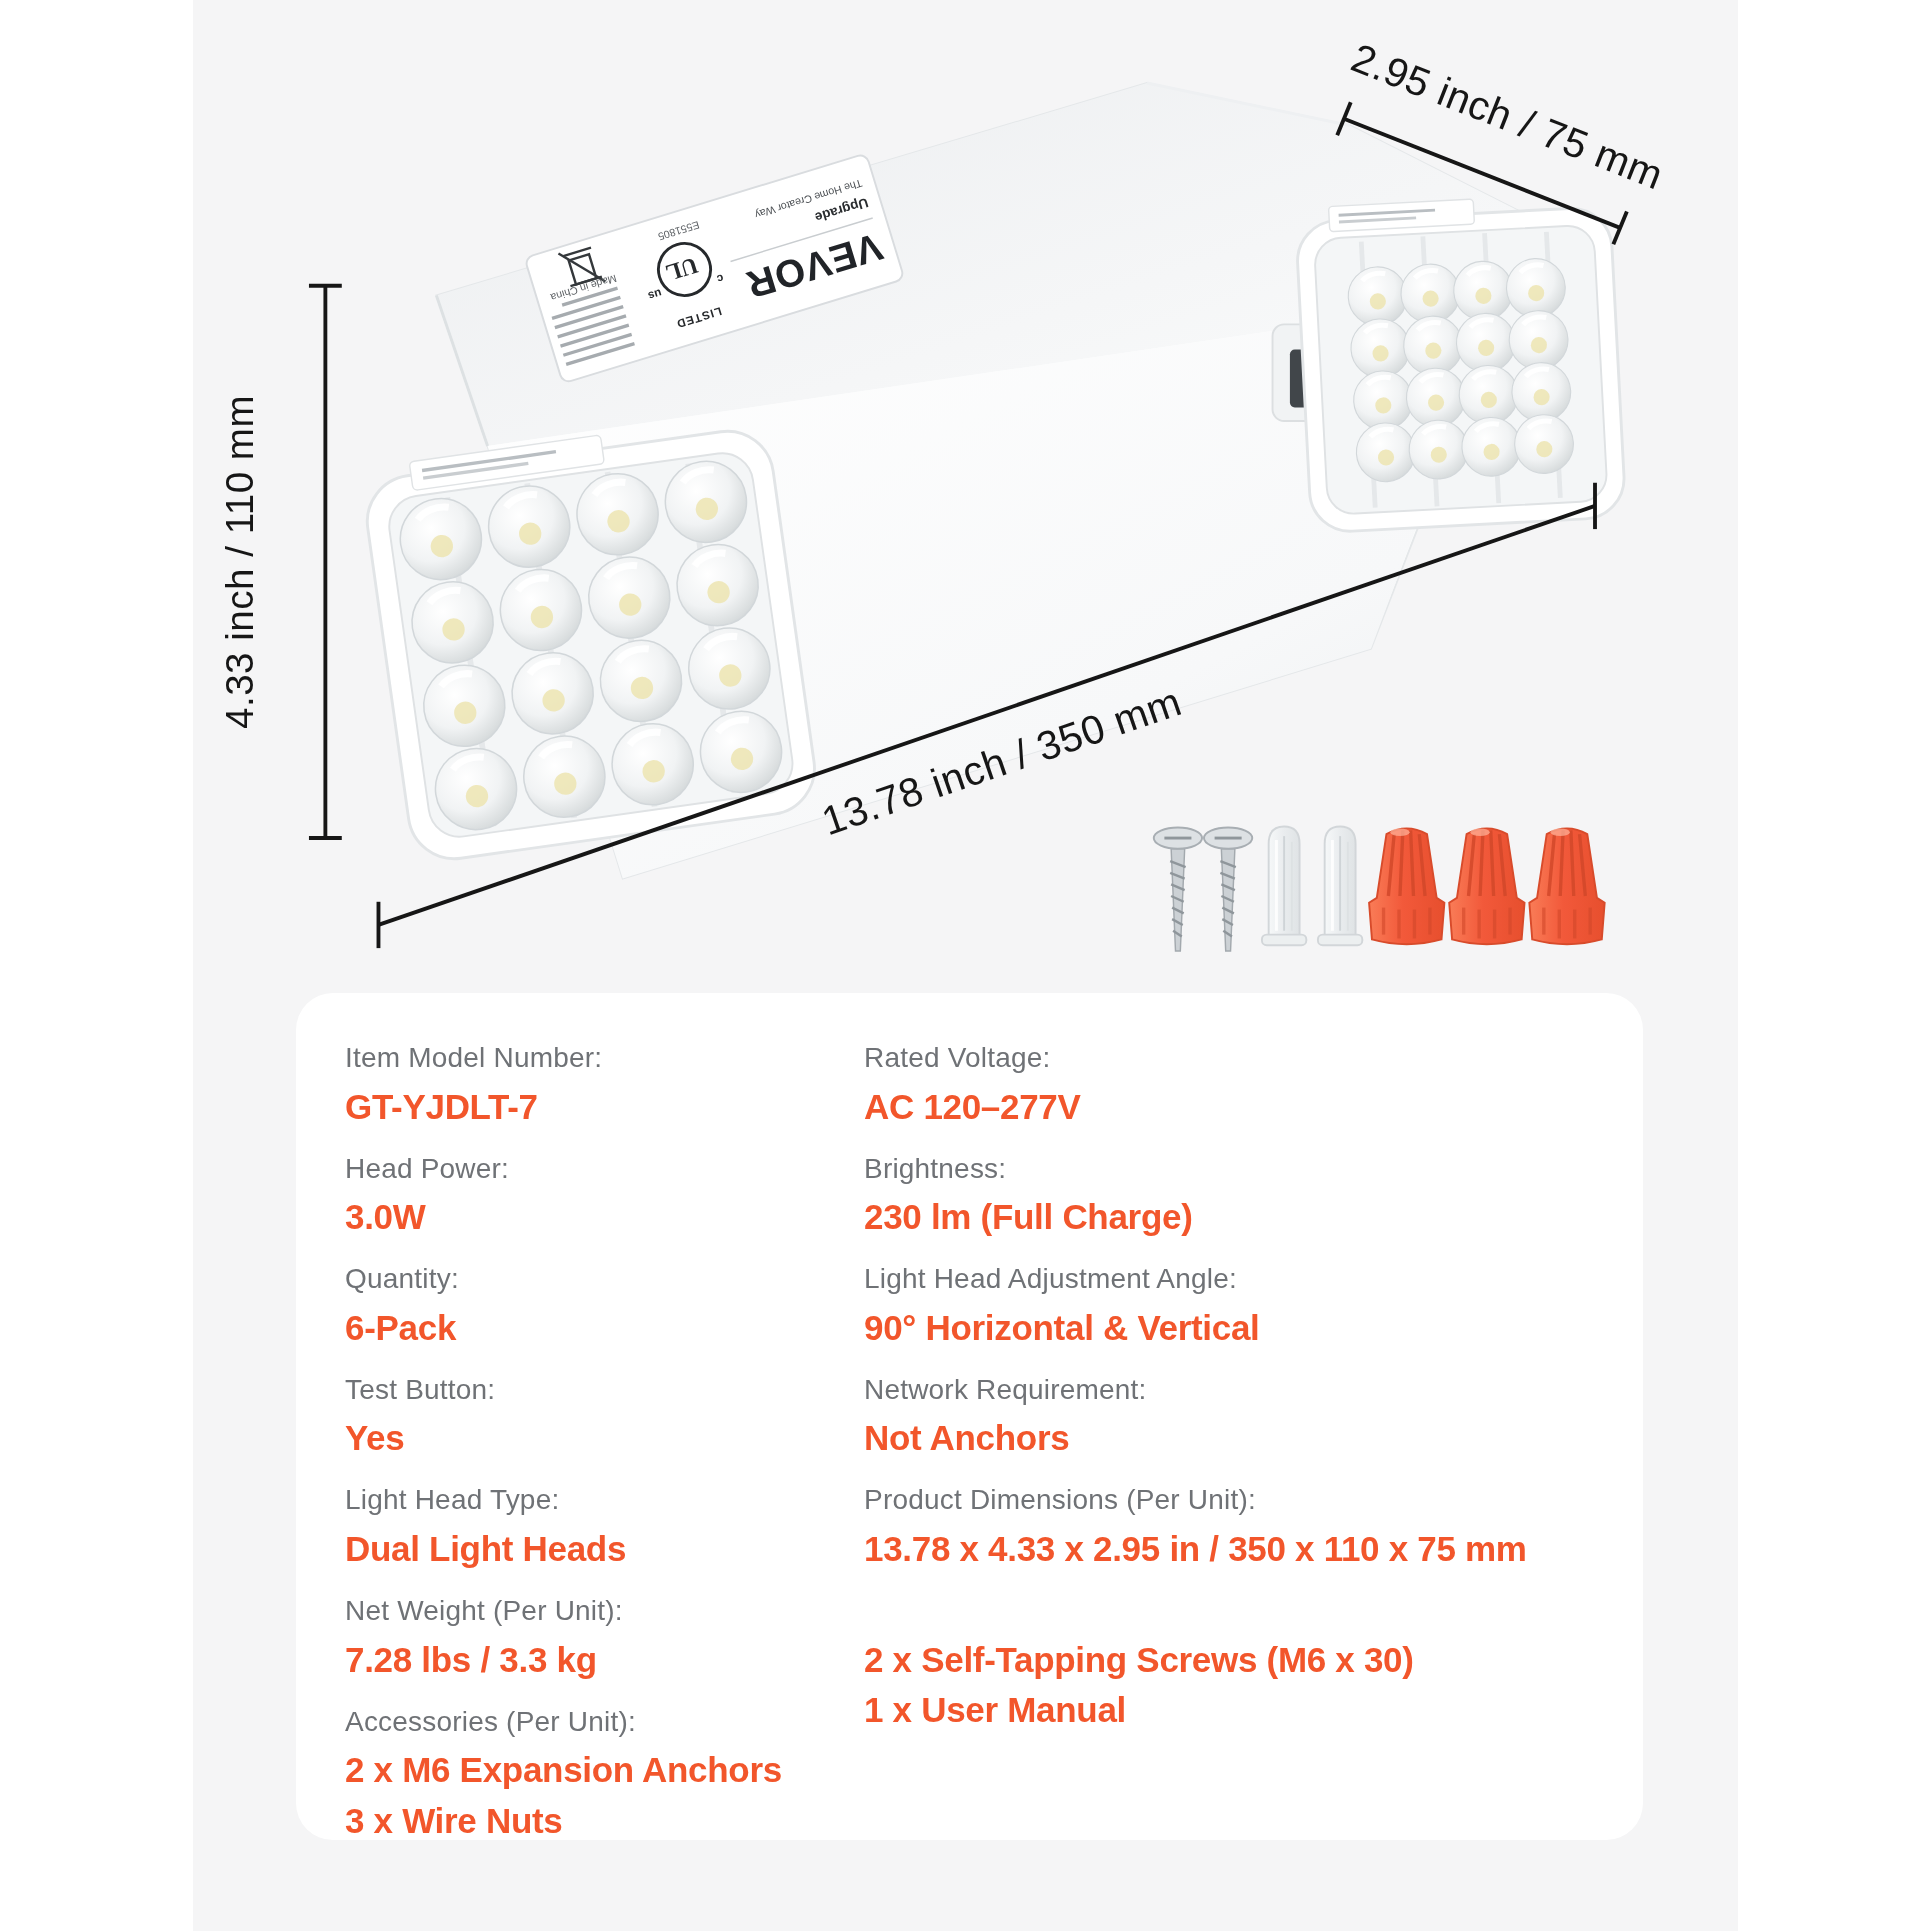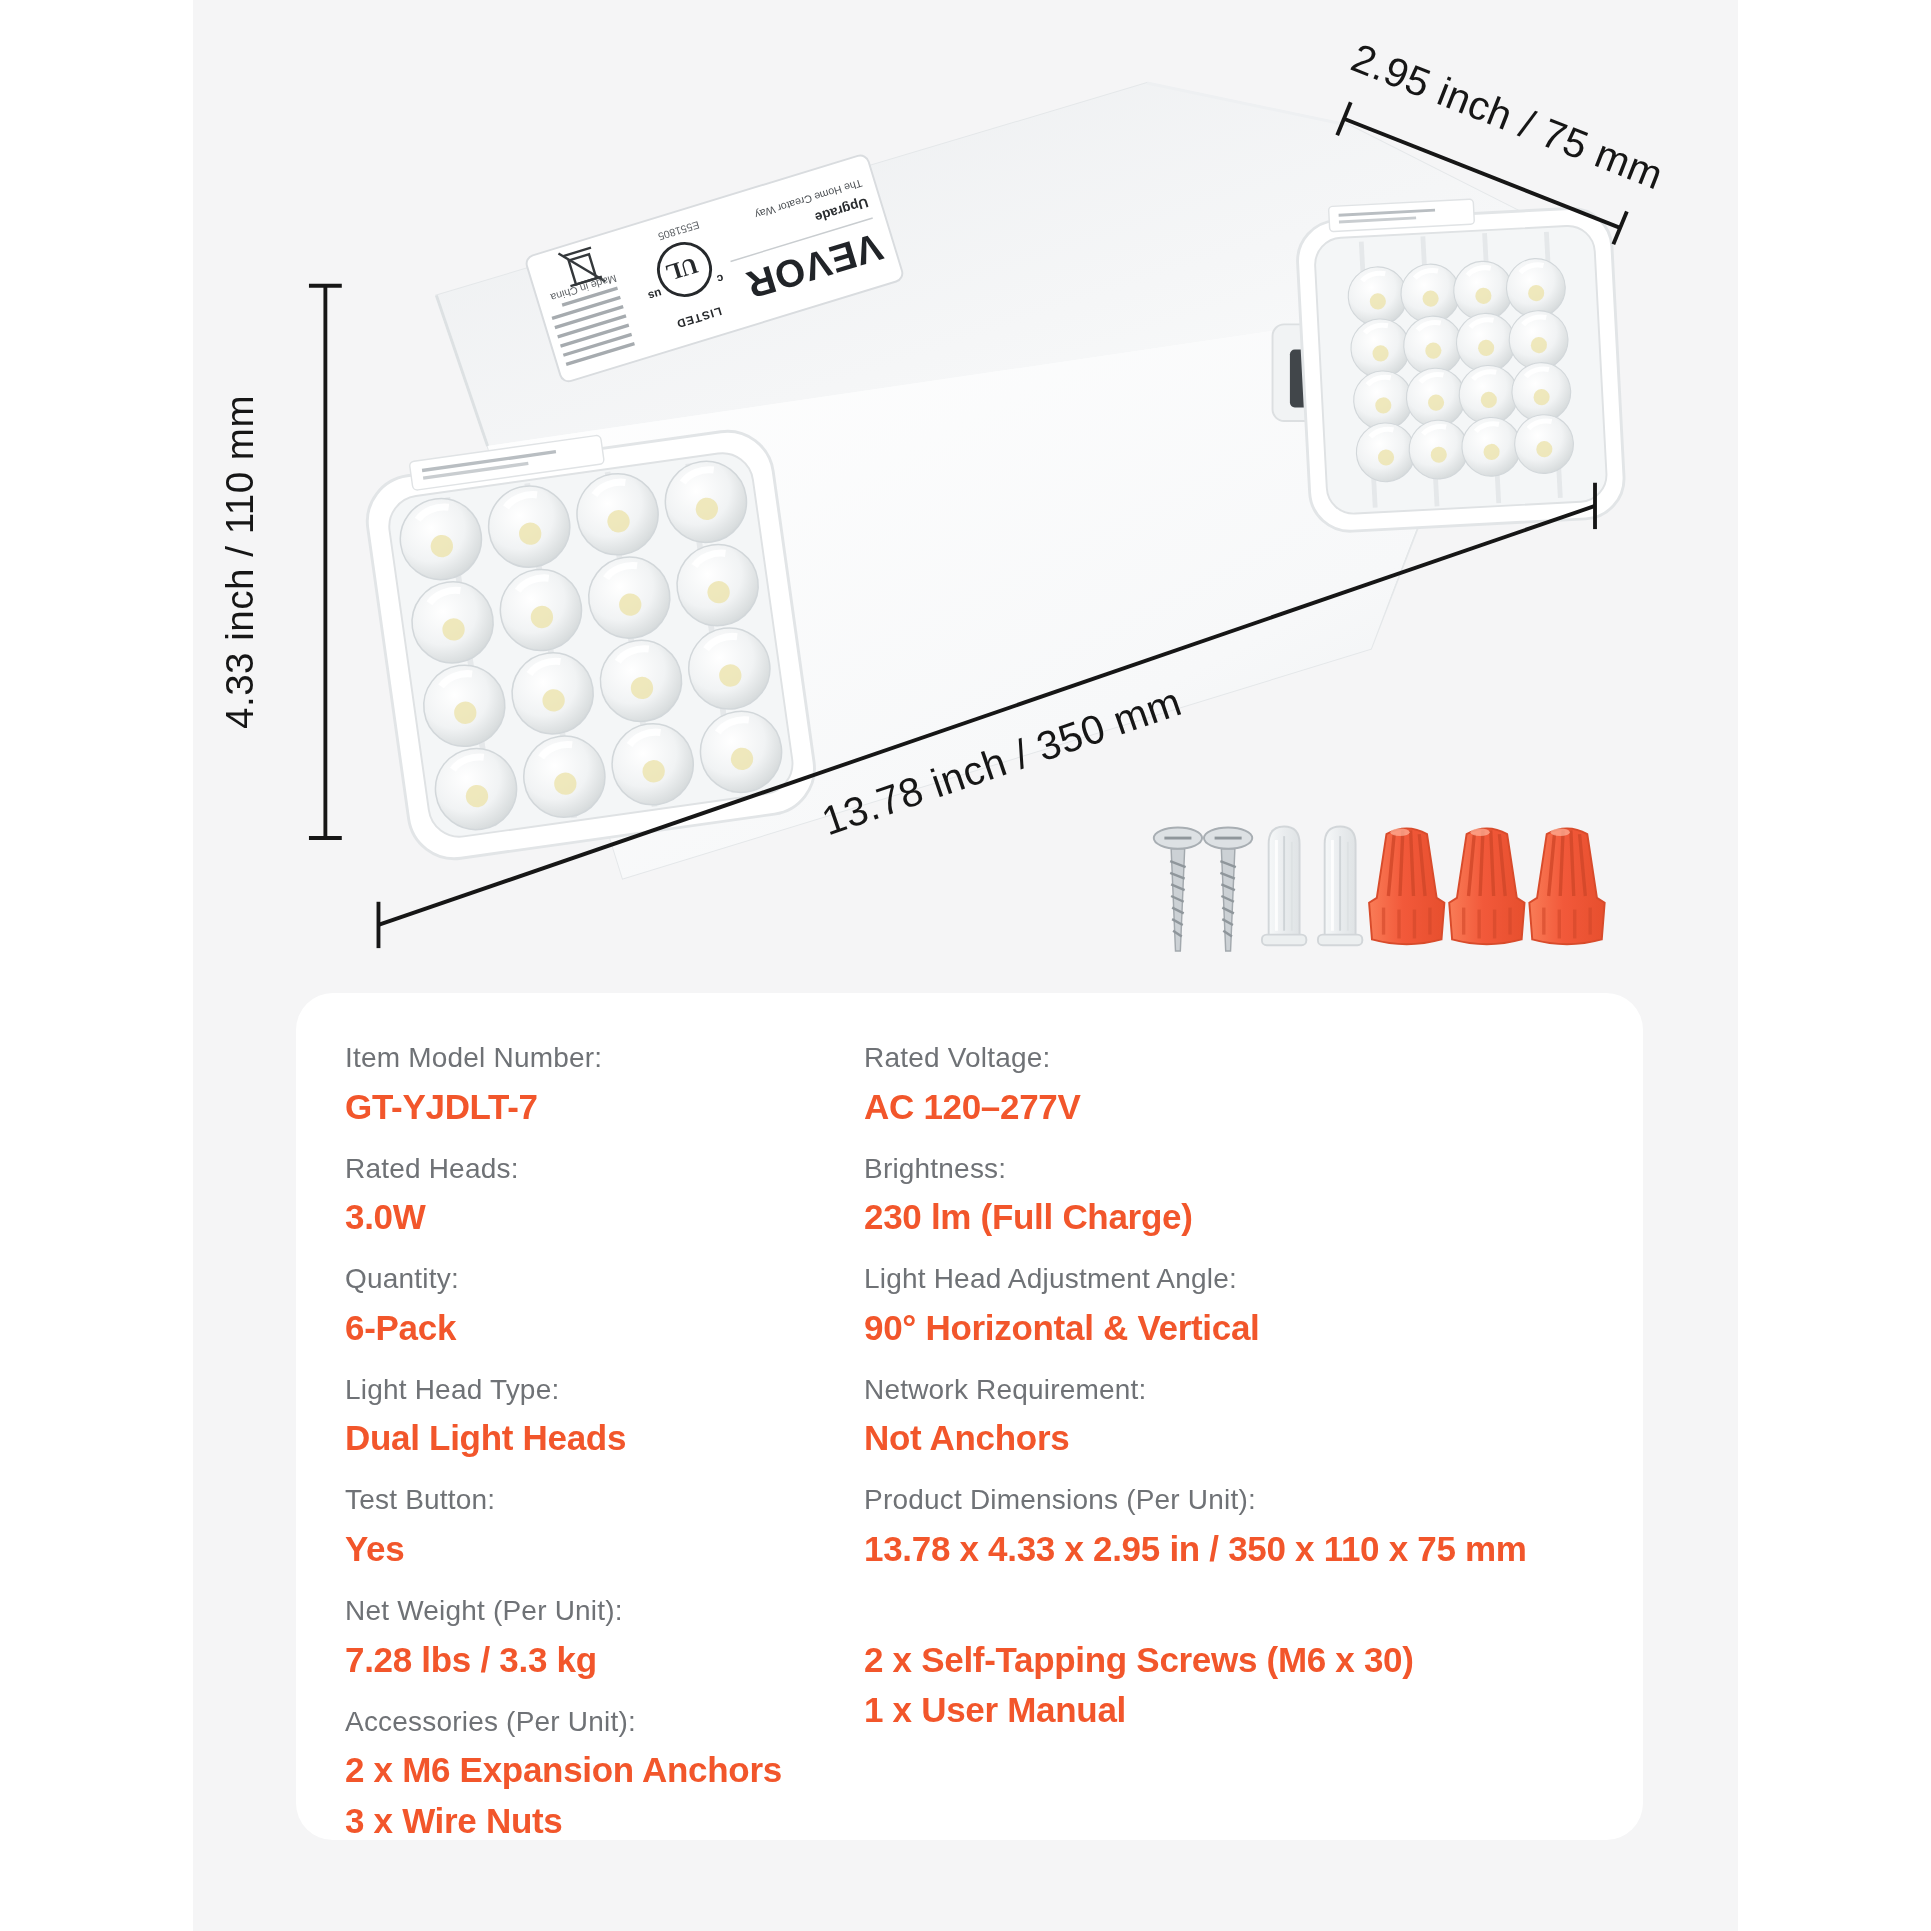--- a/index.html
+++ b/index.html
@@ -322,34 +322,34 @@
   </g>
 </svg>
 
 <div class="spec-card">
   <div class="spec-col left">
     <div class="pair">
       <div class="s-label">Item Model Number:</div>
       <div class="s-value">GT-YJDLT-7</div>
     </div>
     <div class="pair">
-      <div class="s-label">Rated Heads:</div>
+      <div class="s-label">Head Power:</div>
       <div class="s-value">3.0W</div>
     </div>
     <div class="pair">
       <div class="s-label">Quantity:</div>
       <div class="s-value">6-Pack</div>
     </div>
     <div class="pair">
+      <div class="s-label">Test Button:</div>
+      <div class="s-value">Yes</div>
+    </div>
+    <div class="pair">
       <div class="s-label">Light Head Type:</div>
       <div class="s-value">Dual Light Heads</div>
-    </div>
-    <div class="pair">
-      <div class="s-label">Test Button:</div>
-      <div class="s-value">Yes</div>
     </div>
     <div class="pair">
       <div class="s-label">Net Weight (Per Unit):</div>
       <div class="s-value">7.28 lbs / 3.3 kg</div>
     </div>
     <div class="pair">
       <div class="s-label">Accessories (Per Unit):</div>
       <div class="s-value">2 x M6 Expansion Anchors</div>
       <div class="s-value s-value2">3 x Wire Nuts</div>
     </div>

